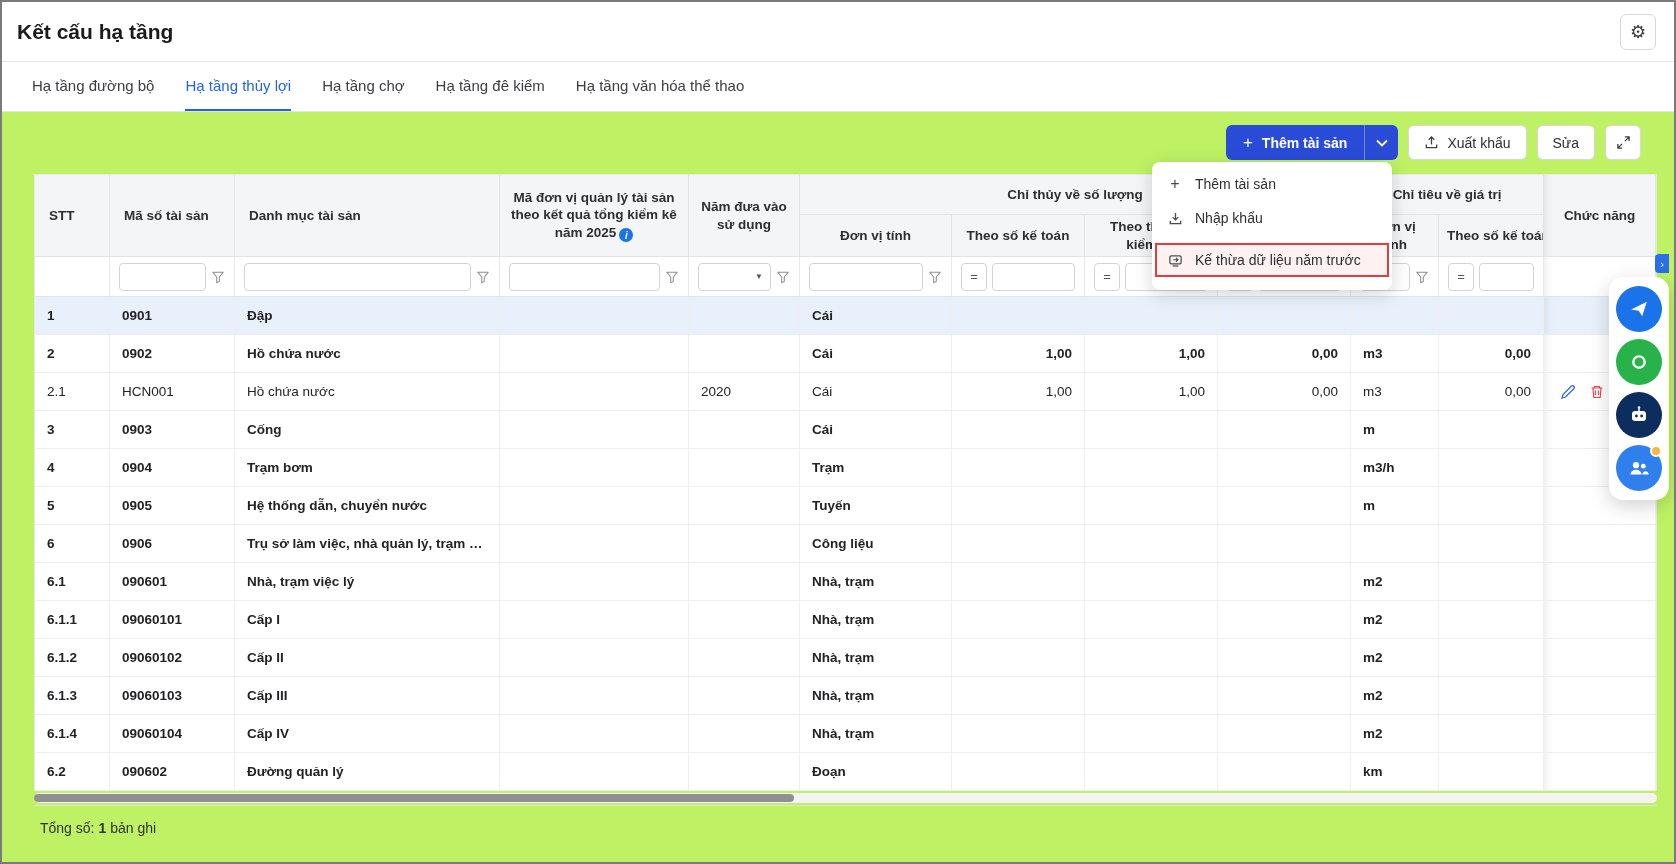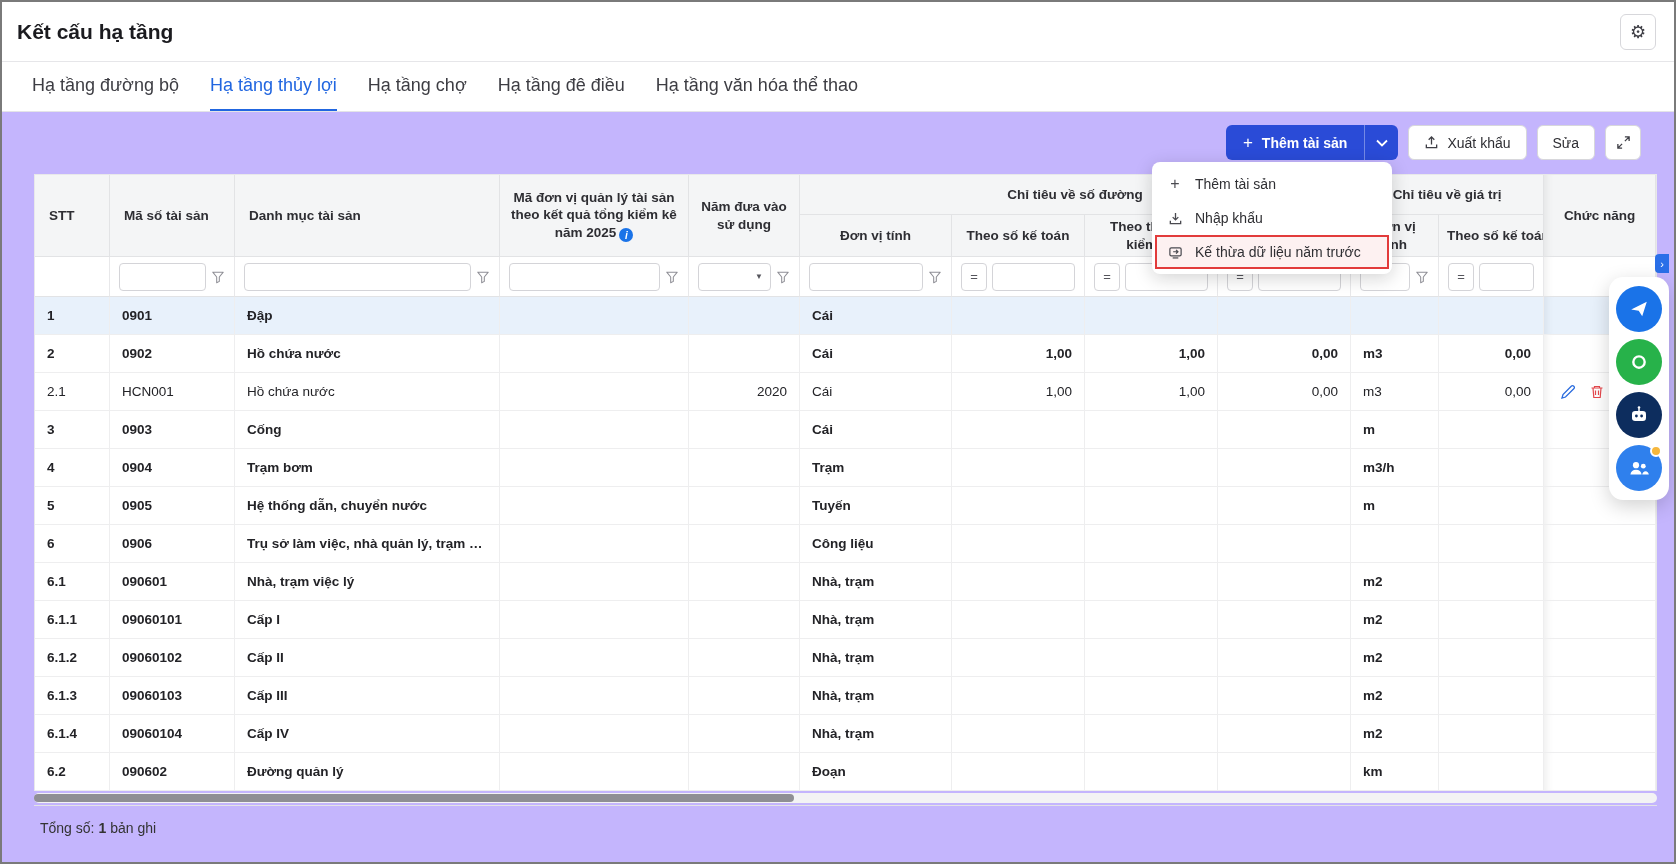--- a/index.html
+++ b/index.html
@@ -1,33 +1,33 @@
 <!DOCTYPE html>
 <html><head>
 <meta charset="utf-8">
 <style>
   * { box-sizing: border-box; }
   html,body { margin:0; padding:0; background:#fff; }
   body { font-family:"Liberation Sans","DejaVu Sans",sans-serif; color:#222; }
 
-  .app { position:relative; width:1676px; height:864px; background:#c4b5fd;
+  .app { position:relative; width:1676px; height:864px; background:#bef264;
          border:2px solid #7a7a7a; overflow:hidden; }
 
   
   .topbar { height:60px; display:flex; align-items:center; padding:0 18px 0 15px;
             border-bottom:1px solid #e6e6e9; background:#fff; }
   .page-title { flex:1; font-size:21px; font-weight:bold; color:#1b1b1f; }
   .icon-btn { width:36px; height:36px; border:1px solid #d7d7db; border-radius:6px;
               background:#fff; display:flex; align-items:center; justify-content:center;
               cursor:pointer; color:#3f3f46; font-size:18px; padding:0; }
 
   
   .tabs { display:flex; gap:31px; padding-left:30px; height:50px;
           border-bottom:1px solid #e4e4e7; background:#fff; }
-  .tab { display:flex; align-items:center; font-size:18px; color:#3d3d43;
+  .tab { display:flex; align-items:center; font-size:15px; color:#3d3d43;
          cursor:pointer; border-bottom:2.5px solid transparent; white-space:nowrap; }
   .tab.active { color:#2166e0; border-bottom-color:#2166e0; font-weight:normal; }
 
   
   .content { margin-left:32px; width:1623px; }
   .toolbar { display:flex; justify-content:flex-end; align-items:center; gap:10px;
              padding:13px 16px 14px 0; }
   .split-btn { display:flex; height:35px; border-radius:6px; overflow:hidden; }
   .split-main { display:flex; align-items:center; gap:9px; background:#2a4bd7; color:#fff;
                 border:none; padding:0 17px; font-size:14px; font-weight:bold; cursor:pointer;
@@ -71,21 +71,21 @@
         display:flex; align-items:center; justify-content:center; color:#55555c;
         font-size:13px; cursor:pointer; }
   .funnel { flex:none; color:#8f8f96; cursor:pointer; }
 
   
   tbody td { height:38px; border-right:1px solid #eeeeef; border-bottom:1px solid #eeeeef;
              padding:0 12px; color:#232327; white-space:nowrap; overflow:hidden;
              text-overflow:ellipsis; background:#fff; }
   tbody tr:not(.child) td { font-weight:bold; }
   tbody td.num { text-align:right; }
-  tbody td.center { text-align:right; }
+  tbody td.center { text-align:left; }
   tr.selected td { background:#e8f1fb; }
   td.col-actions { box-shadow: inset 10px 0 8px -8px rgba(0,0,0,.08);
                    padding-left:16px; }
   .row-actions { display:flex; align-items:center; gap:13px; }
   .mini { border:none; background:none; padding:0; cursor:pointer; display:flex; }
 
   
   .hscroll { position:relative; height:10px; margin-top:2px; background:#f3f3f4;
              border-radius:5px; }
   .hthumb { position:absolute; left:0; top:1px; width:760px; height:8px;
@@ -96,21 +96,21 @@
   .table-footer b { font-weight:bold; }
 
   
   .menu { position:absolute; top:160px; right:282px; width:240px; background:#fff;
           border-radius:8px; box-shadow:0 4px 18px rgba(15,15,15,.18); padding:5px 0;
           z-index:40; }
   .menu-item { height:34px; display:flex; align-items:center; gap:11px; padding:0 14px;
                font-size:14px; color:#2f2f33; cursor:pointer; }
   .mi-icon { width:18px; display:flex; justify-content:center; align-items:center;
              color:#4a4a50; font-size:16px; }
-  .menu-item.highlighted { border:2px solid #e23b3b; border-radius:0; margin:0 3px;
+  .menu-item.highlighted { border:2px solid #e23b3b; border-radius:0; margin:8px 3px;
                            padding:0 9px; background:#fdf1f1; }
 
   
   .collapse-tab { position:absolute; top:252px; right:5px; width:14px; height:19px;
                   background:#2a6fe8; color:#fff; border-radius:4px 0 0 4px;
                   display:flex; align-items:center; justify-content:center;
                   font-size:11px; cursor:pointer; z-index:29; }
   .float-panel { position:absolute; top:275px; right:5px; width:60px; padding:9px 0;
                  background:#fff; border-radius:14px; box-shadow:0 6px 20px rgba(0,0,0,.18);
                  display:flex; flex-direction:column; align-items:center; gap:7px;
@@ -132,21 +132,21 @@
     <div class="page-title">Kết cấu hạ tầng</div>
     <button class="icon-btn">
       <span>⚙</span>
     </button>
   </header>
 
   <nav class="tabs">
     <div class="tab">Hạ tầng đường bộ</div>
     <div class="tab active">Hạ tầng thủy lợi</div>
     <div class="tab">Hạ tầng chợ</div>
-    <div class="tab">Hạ tầng đê điều</div>
+    <div class="tab">Hạ tầng đê kiểm</div>
     <div class="tab">Hạ tầng văn hóa thể thao</div>
   </nav>
 
   <div class="content">
 
     <div class="toolbar">
       <div class="split-btn">
         <button class="split-main">
           <span class="plus">+</span>
           <span>Thêm tài sản</span>
@@ -192,21 +192,21 @@
         </colgroup>
         <thead>
           <tr class="h-group">
             <th rowspan="2" class="al">STT</th>
             <th rowspan="2" class="al">Mã số tài sản</th>
             <th rowspan="2" class="al">Danh mục tài sản</th>
             <th rowspan="2">
               <span>Mã đơn vị quản lý tài sản theo kết quả tổng kiểm kê năm 2025</span><span class="info-icon">i</span>
             </th>
             <th rowspan="2">Năm đưa vào sử dụng</th>
-            <th colspan="4">Chỉ tiêu về số đường</th>
+            <th colspan="4">Chỉ thủy về số lượng</th>
             <th colspan="2" class="clip">Chỉ tiêu về giá trị</th>
             <th rowspan="2" class="th-actions">Chức năng</th>
           </tr>
           <tr class="h-sub">
             <th>Đơn vị tính</th>
             <th>Theo số kế toán</th>
             <th class="wrap">Theo thực tế kiểm kê</th>
             <th></th>
             <th class="wrap">Đơn vị tính</th>
             <th class="clip">Theo số kế toán</th>

